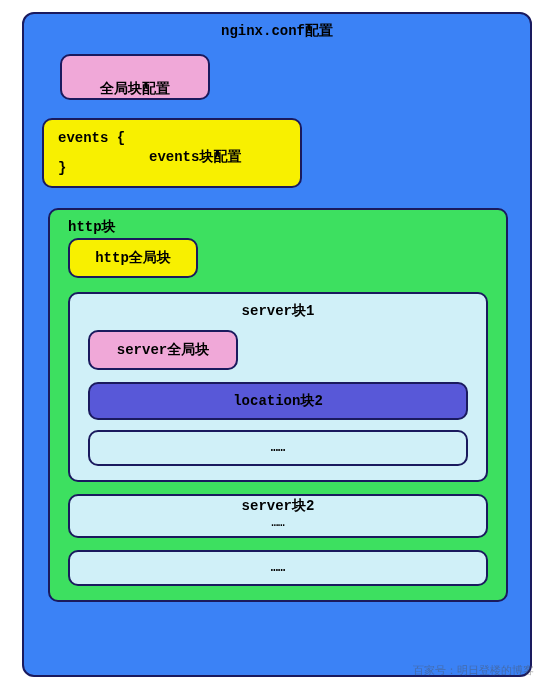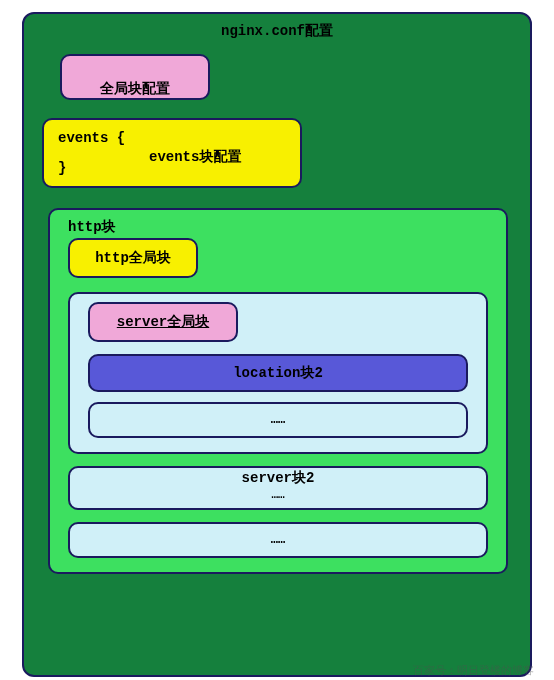--- a/index.html
+++ b/index.html
@@ -11,21 +11,21 @@
       font-size: 14px;
       background: #fff;
       position: relative;
     }
     .outer {
       position: absolute;
       left: 22px;
       top: 12px;
       width: 510px;
       height: 665px;
-      background: #15803d;
+      background: #3b82f6;
       border: 2px solid #1a1a5e;
       border-radius: 12px;
       padding: 8px 18px 12px 18px;
     }
     .title-main {
       text-align: center;
       color: #000;
       margin-bottom: 14px;
       font-size: 14px;
     }
@@ -111,21 +111,20 @@
       background: #f0a8d8;
       border: 2px solid #1a1a5e;
       border-radius: 10px;
       width: 150px;
       height: 40px;
       display: flex;
       align-items: center;
       justify-content: center;
       margin-bottom: 12px;
       color: #000;
-      text-decoration: underline;
     }
     .location-block {
       background: #5858d8;
       border: 2px solid #1a1a5e;
       border-radius: 10px;
       height: 38px;
       display: flex;
       align-items: center;
       justify-content: center;
       margin-bottom: 10px;
@@ -178,20 +177,21 @@
   </div>
 
   <div class="http-block">
     <div class="http-title">http块</div>
 
     <div class="http-global">
       <span>http全局块</span>
     </div>
 
     <div class="server-block">
+      <div class="server-title">server块1</div>
 
       <div class="server-global">
         <span>server全局块</span>
       </div>
 
 
       <div class="location-block">
         <span>location块2</span>
       </div>
 

